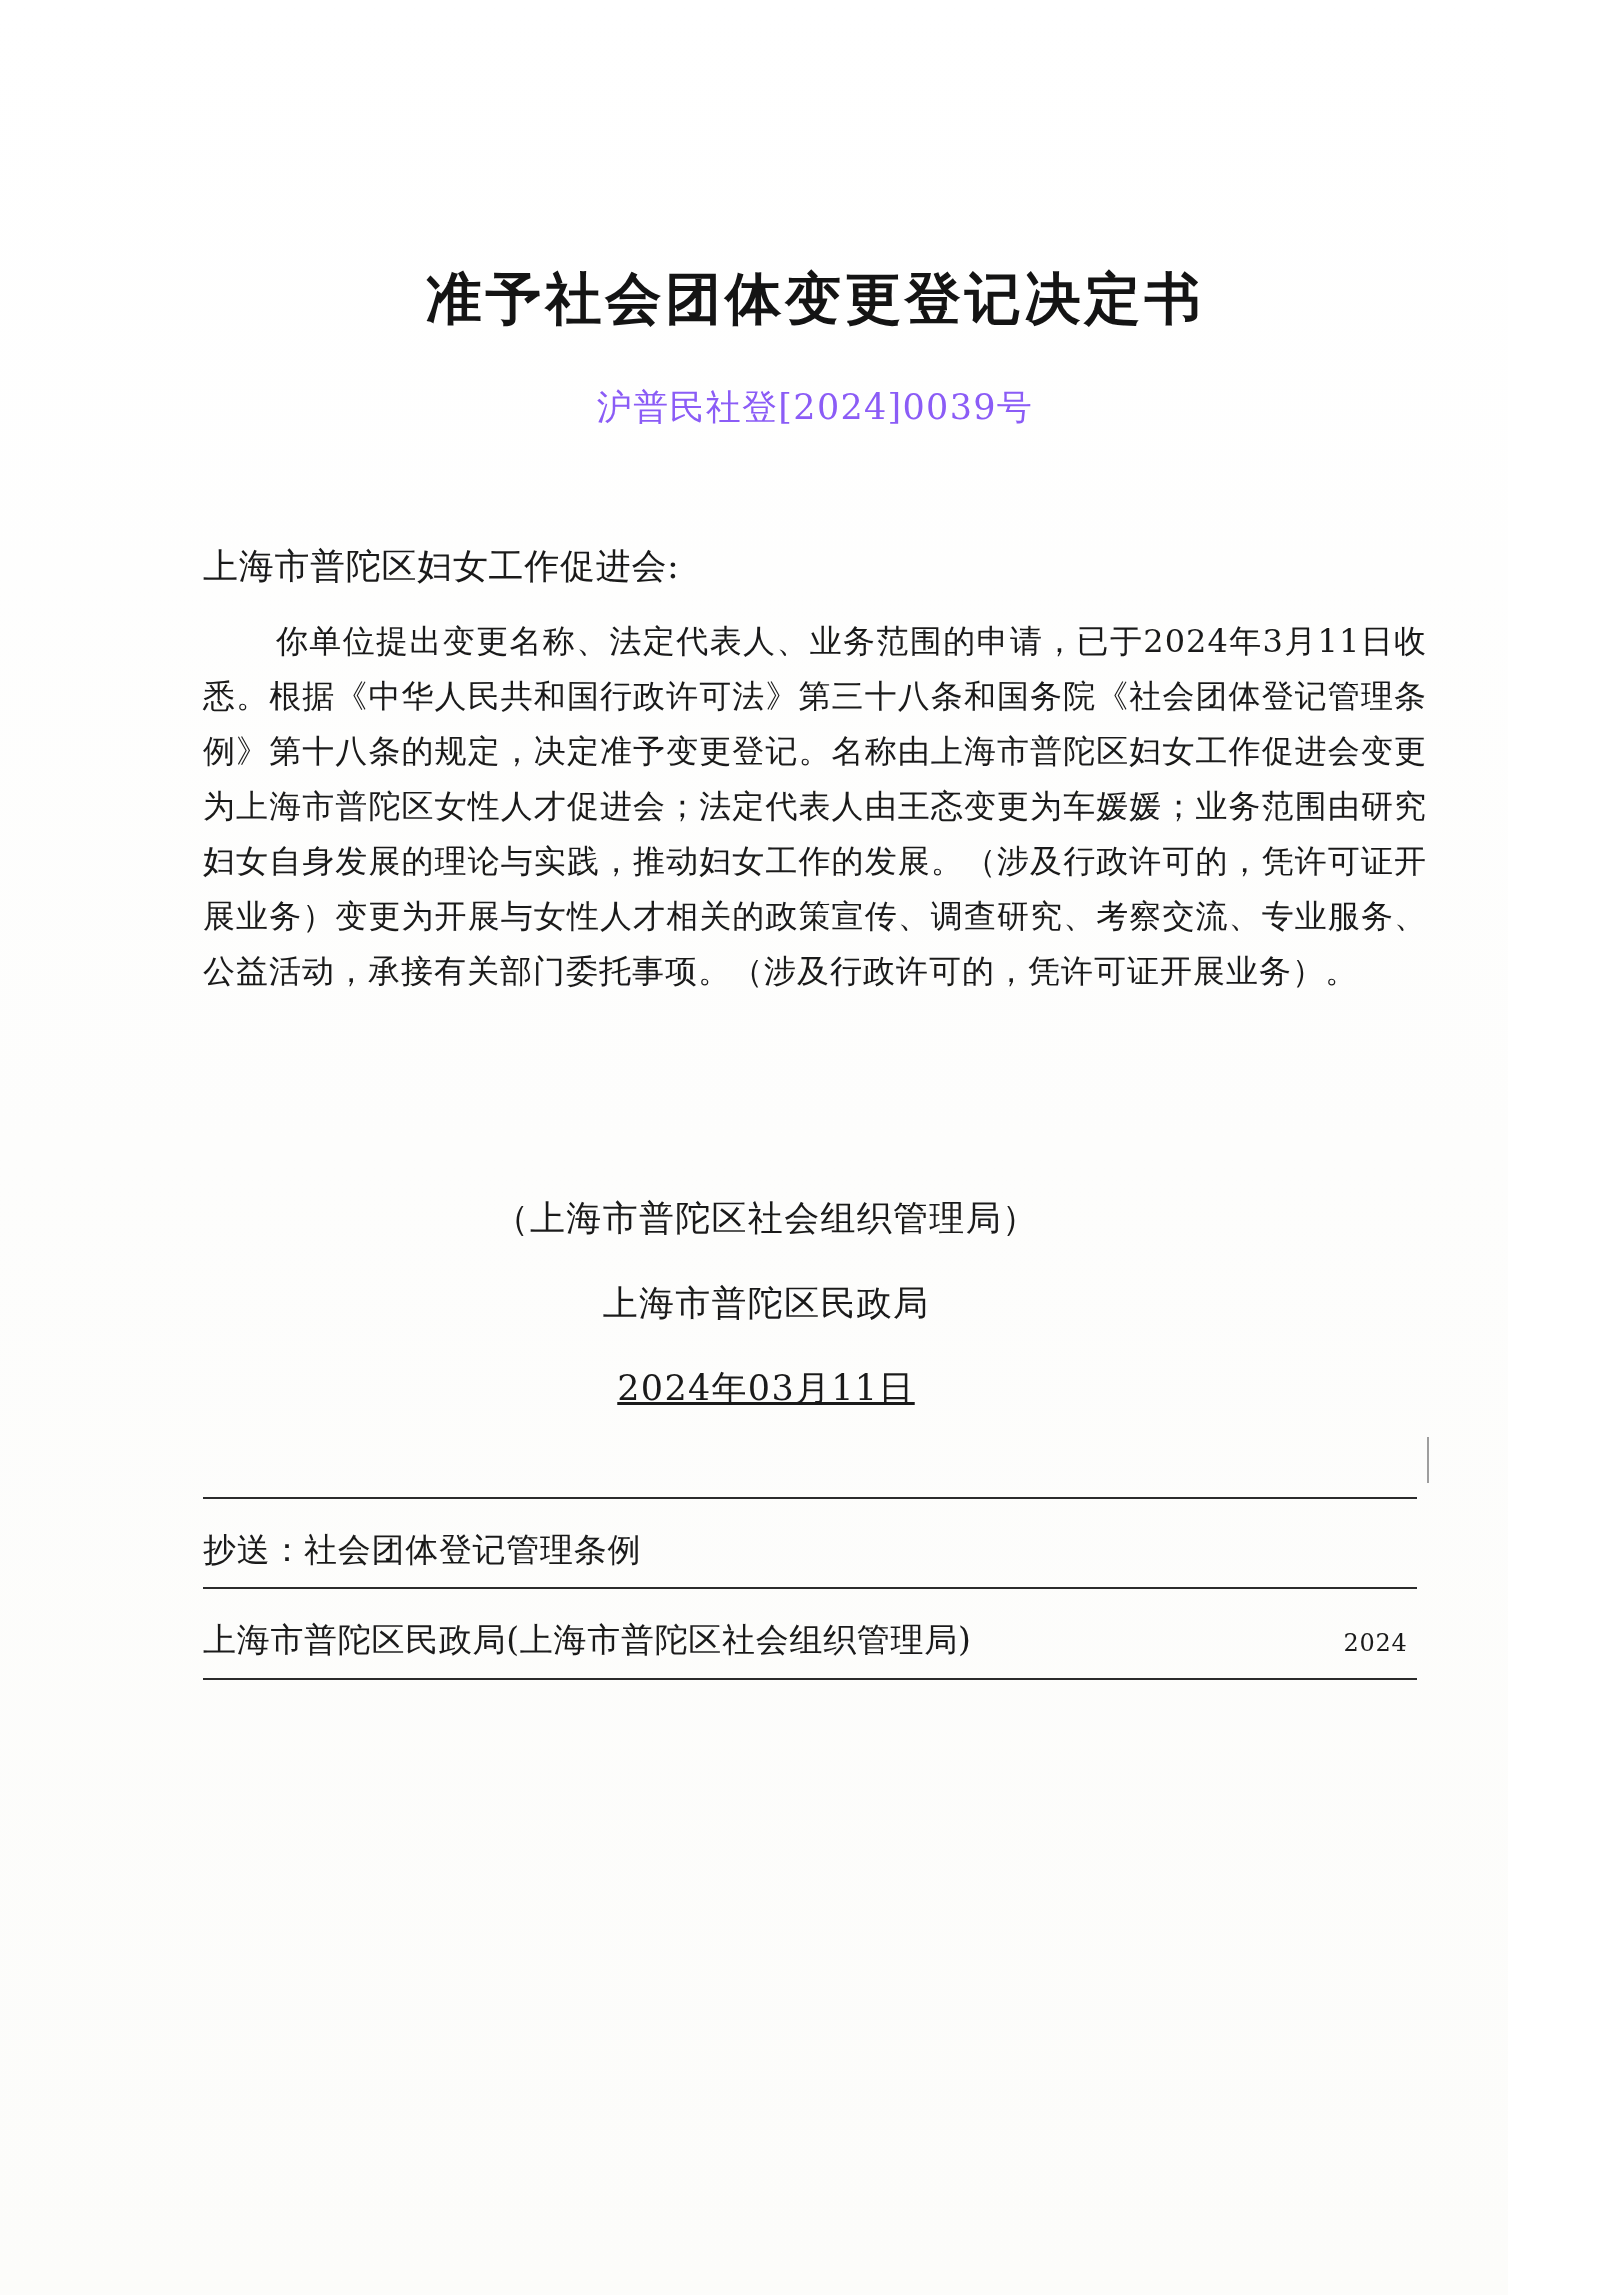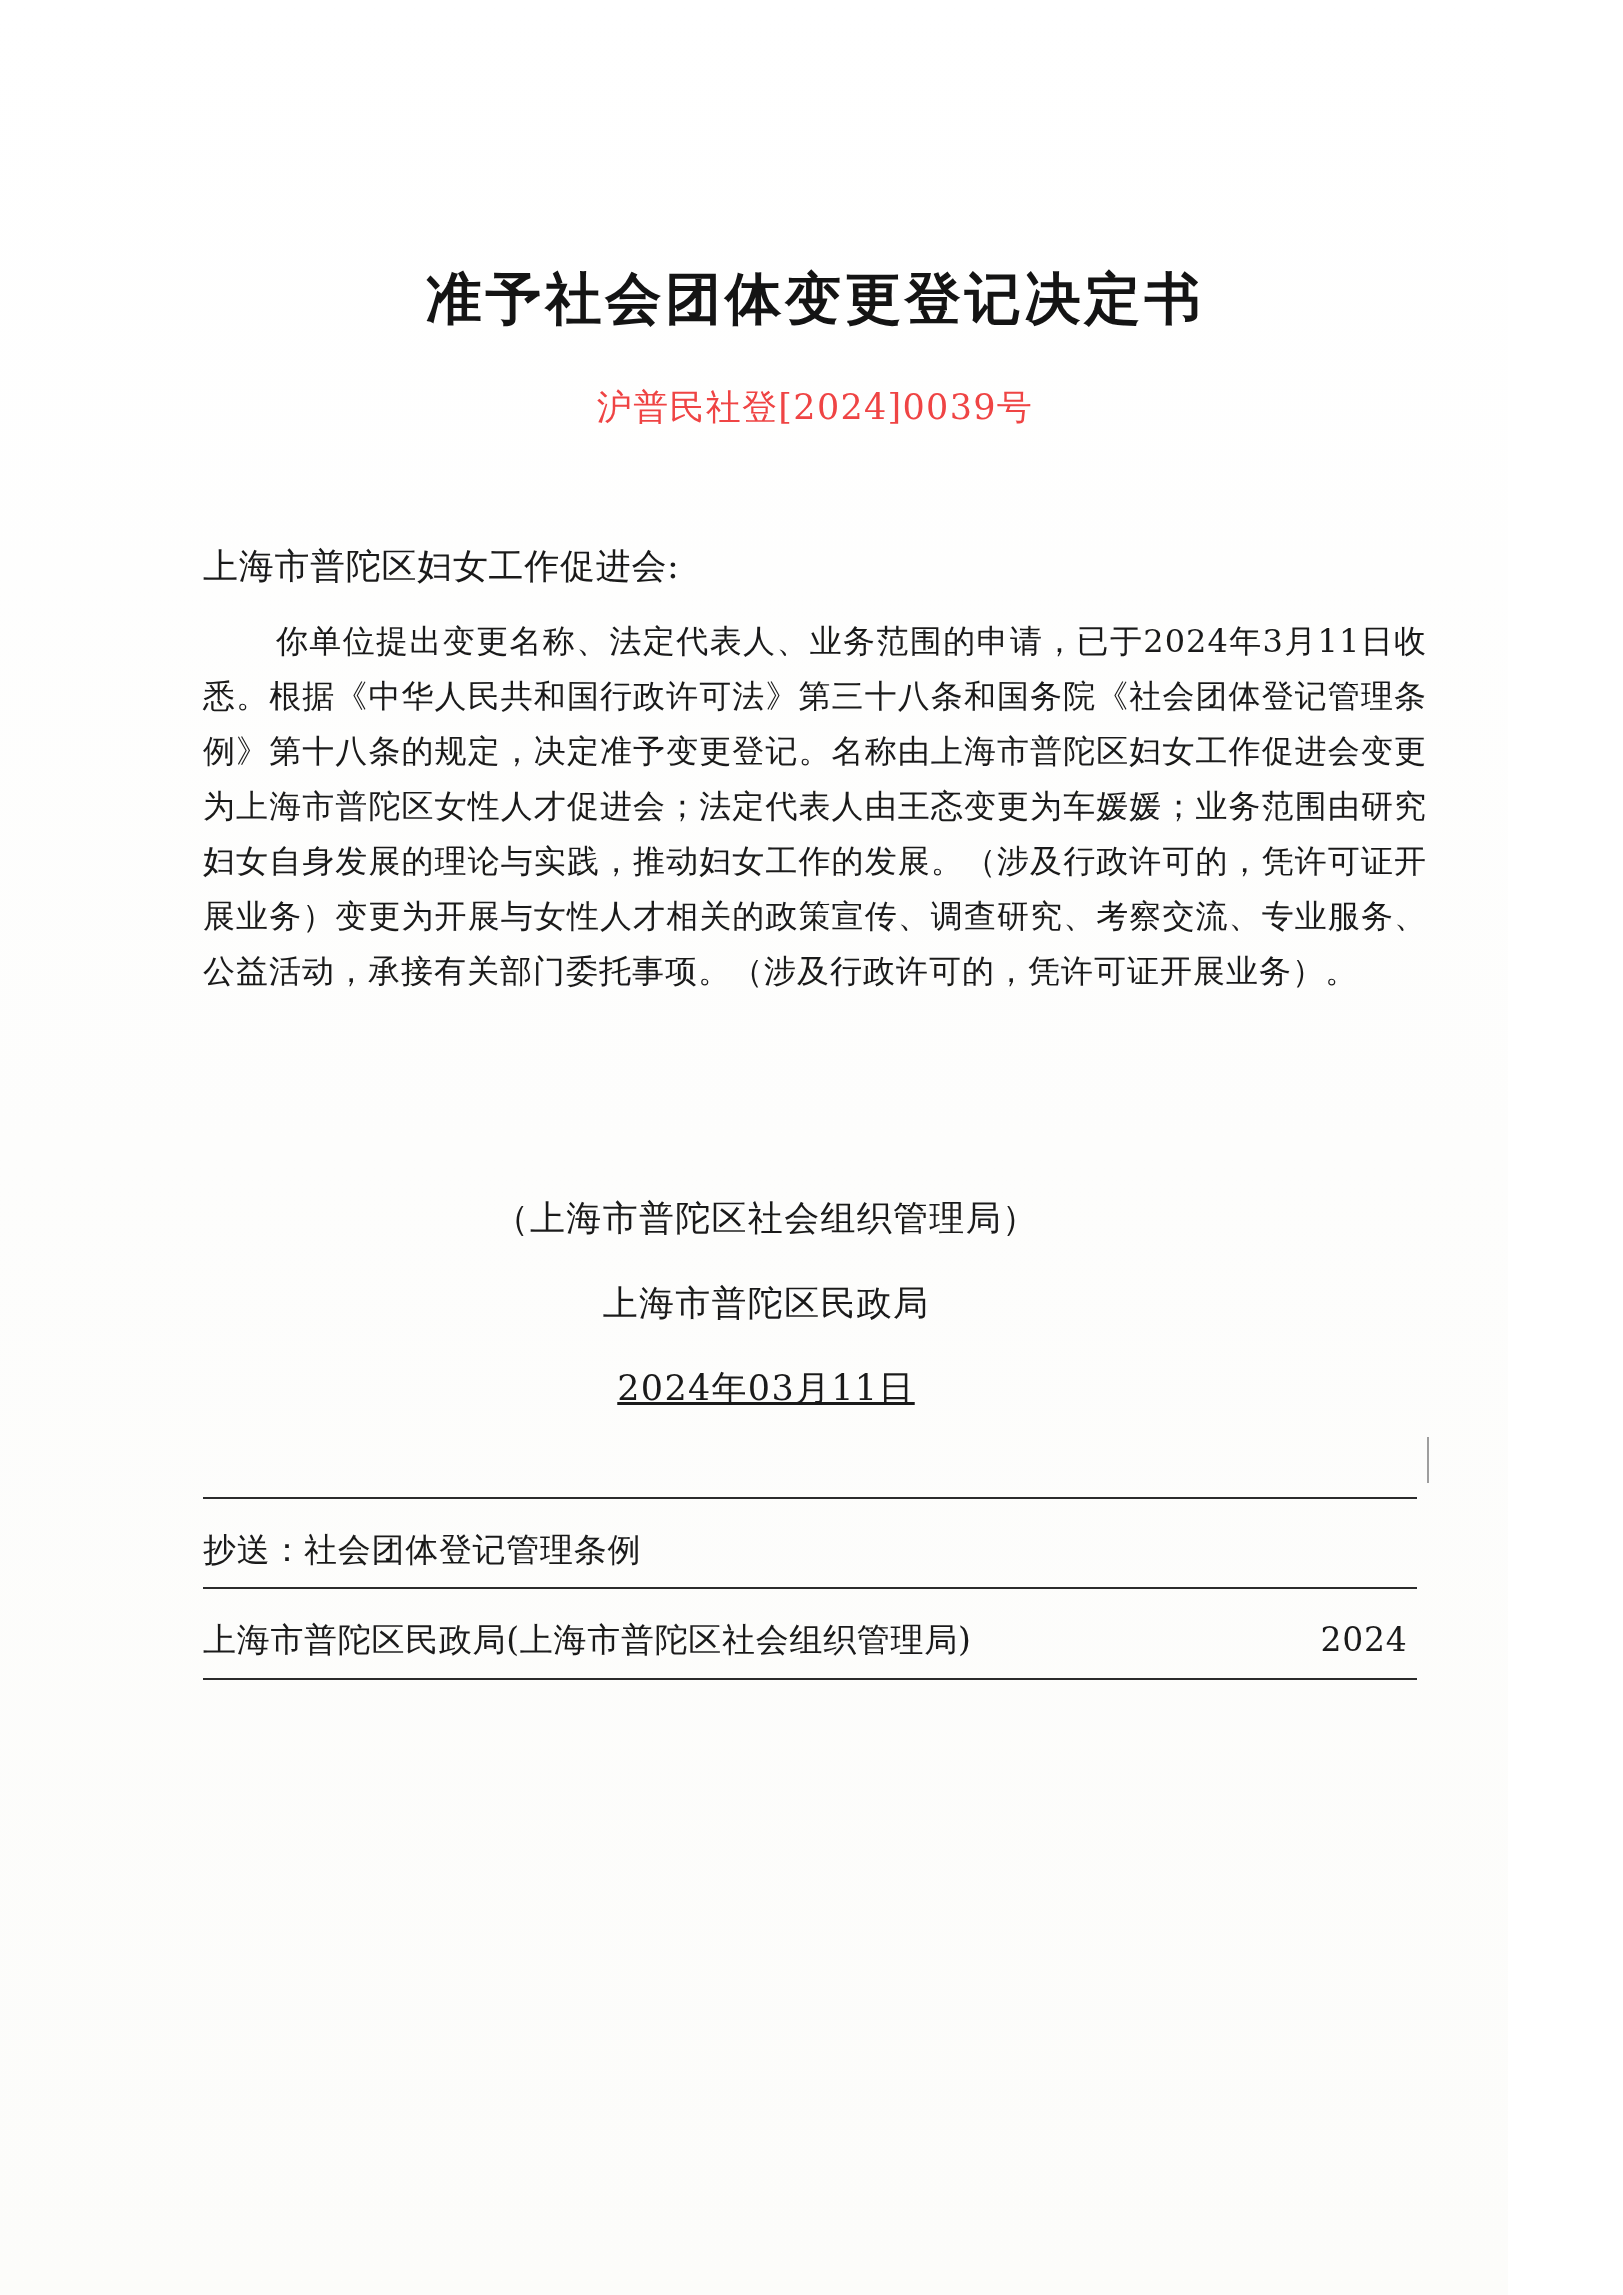--- a/index.html
+++ b/index.html
@@ -41,21 +41,21 @@
     font-weight: 600;
     font-family: "DejaVu Serif", "Liberation Serif", serif;
     color: #141414;
   }
 
   .doc-number {
     margin-top: 46px;
     text-align: center;
     font-size: 35px;
     letter-spacing: 1.3px;
-    color: #ef4444;
+    color: #8b5cf6;
   }
 
   .salutation {
     margin-top: 112px;
     font-size: 35px;
     letter-spacing: 0.7px;
   }
 
   .body-text {
     margin-top: 23.6px;
@@ -93,21 +93,21 @@
   .footer-row {
     font-size: 33px;
     letter-spacing: 0.7px;
     padding: 17px 0 14.4px 0;
     display: flex;
     align-items: baseline;
     margin-top: 12px;
   }
   .footer-row .cc-label { white-space: pre; }
   .footer-row .spacer { flex: 1; }
-  .footer-year { font-size: 33px; padding-right: 19.6px; }
+  .footer-year { font-size: 24px; padding-right: 19.6px; }
 
   
   .scan-mark {
     position: absolute;
     left: 1427px;
     top: 1437px;
     width: 2px;
     height: 46px;
     background: #8d8d8d;
     opacity: .85;

